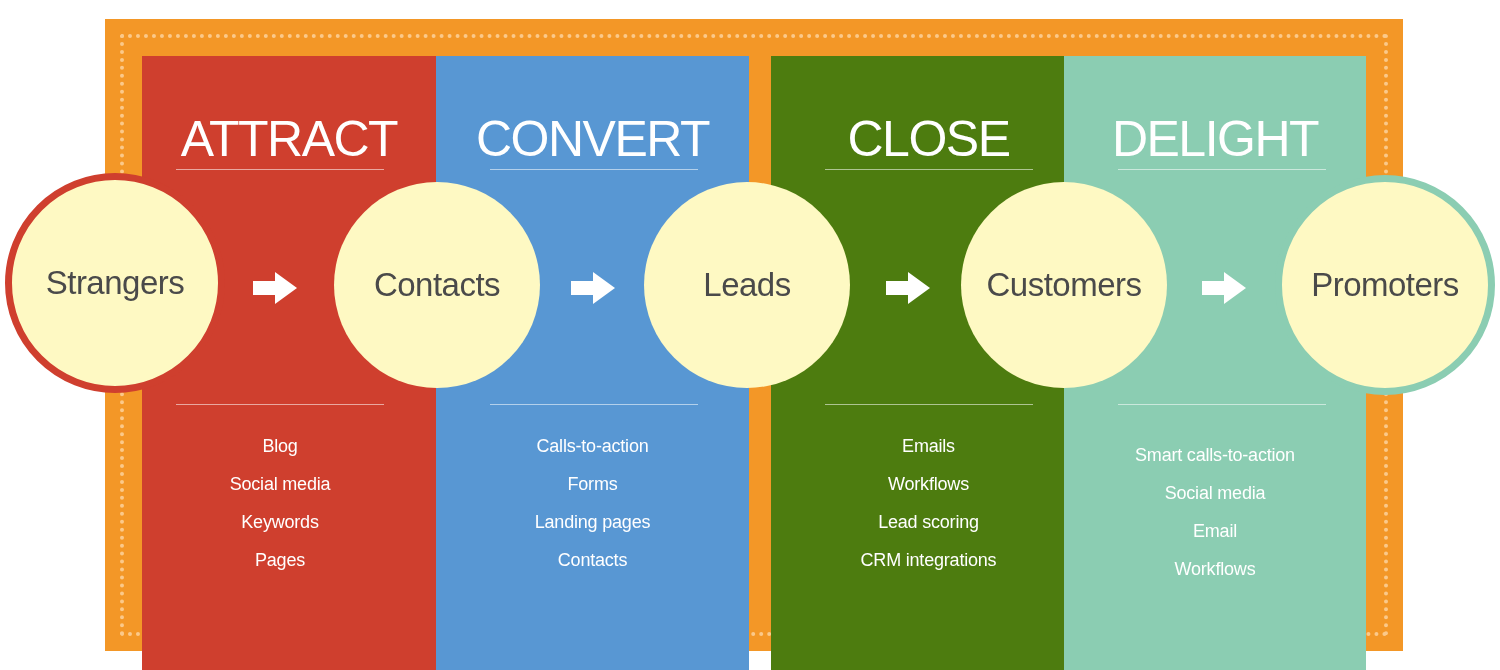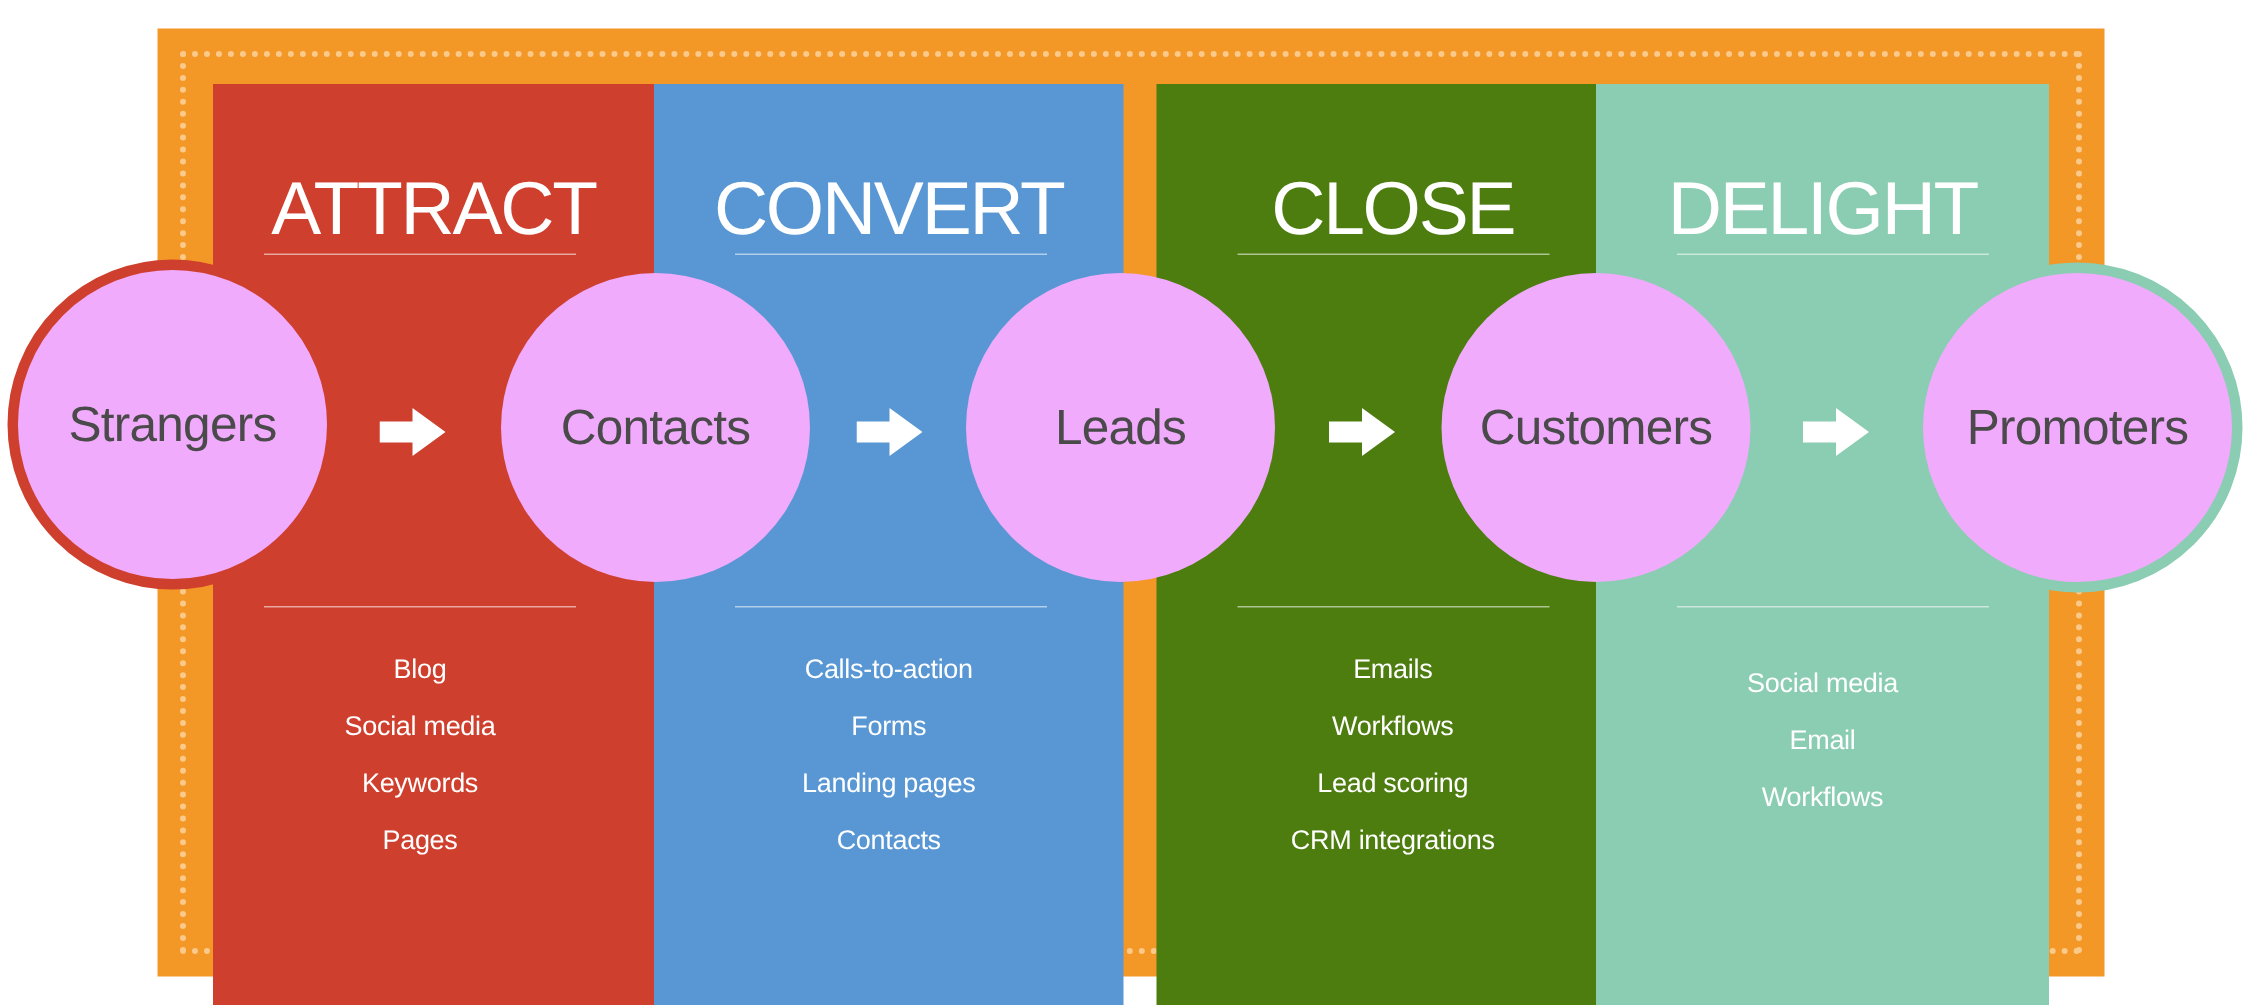--- a/index.html
+++ b/index.html
@@ -7,21 +7,21 @@
          font-family:"Liberation Sans", "DejaVu Sans", sans-serif; }
   .frame { position:absolute; left:105px; top:19px; width:1298px; height:632px; background:#F39727; }
   .dots { position:absolute; left:120px; top:34px; width:1268px; height:602px;
           box-sizing:border-box; border:4px dotted #FBC98A; border-radius:2px; }
   .panel { position:absolute; top:56px; height:625px; }
   .panel .title { position:absolute; left:0; right:0; top:58px; text-align:center;
                   color:#fff; font-size:50px; letter-spacing:-1.5px; line-height:1; }
   .panel .rule { position:absolute; height:1px; background:rgba(255,255,255,0.55); }
   .panel .items { position:absolute; left:0; right:0; text-align:center; color:#fff;
                   font-size:18px; line-height:38px; letter-spacing:-0.2px; }
-  .circle { position:absolute; width:206px; height:206px; border-radius:50%; background:#f0abfc;
+  .circle { position:absolute; width:206px; height:206px; border-radius:50%; background:#fef9c3;
             display:flex; align-items:center; justify-content:center; color:#4a4a4a;
             font-size:33px; letter-spacing:-0.5px; box-sizing:border-box; }
   .circle.ringed-red { border:7px solid #CF3F2E; width:220px; height:220px; }
   .circle.ringed-teal { border:7px solid #8BCDB2; width:220px; height:220px; }
   .arrow { position:absolute; width:44px; height:32px; }
 </style>
 </head>
 <body>
 
 <div class="frame"></div>
@@ -61,20 +61,21 @@
     <div>Lead scoring</div>
     <div>CRM integrations</div>
   </div>
 </div>
 
 <div class="panel" style="left:1064px;width:302px;background:#8BCDB2;">
   <div class="title">DELIGHT</div>
   <div class="rule" style="left:54px;width:208px;top:113px;"></div>
   <div class="rule" style="left:54px;width:208px;top:348px;"></div>
   <div class="items" style="top:380px;">
+    <div>Smart calls-to-action</div>
     <div>Social media</div>
     <div>Email</div>
     <div>Workflows</div>
   </div>
 </div>
 
 <div class="circle ringed-red" style="left:5px;top:173px;">
   <span>Strangers</span>
 </div>
 <div class="circle" style="left:334px;top:182px;">

